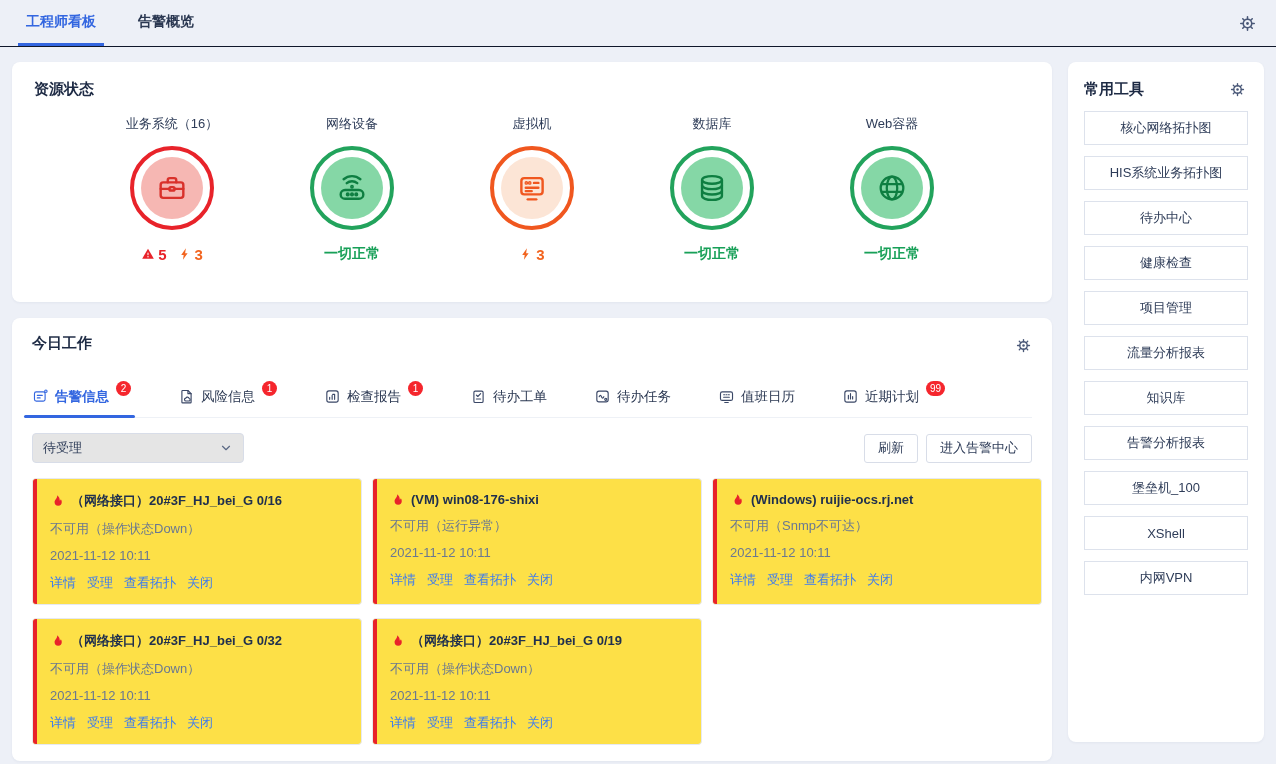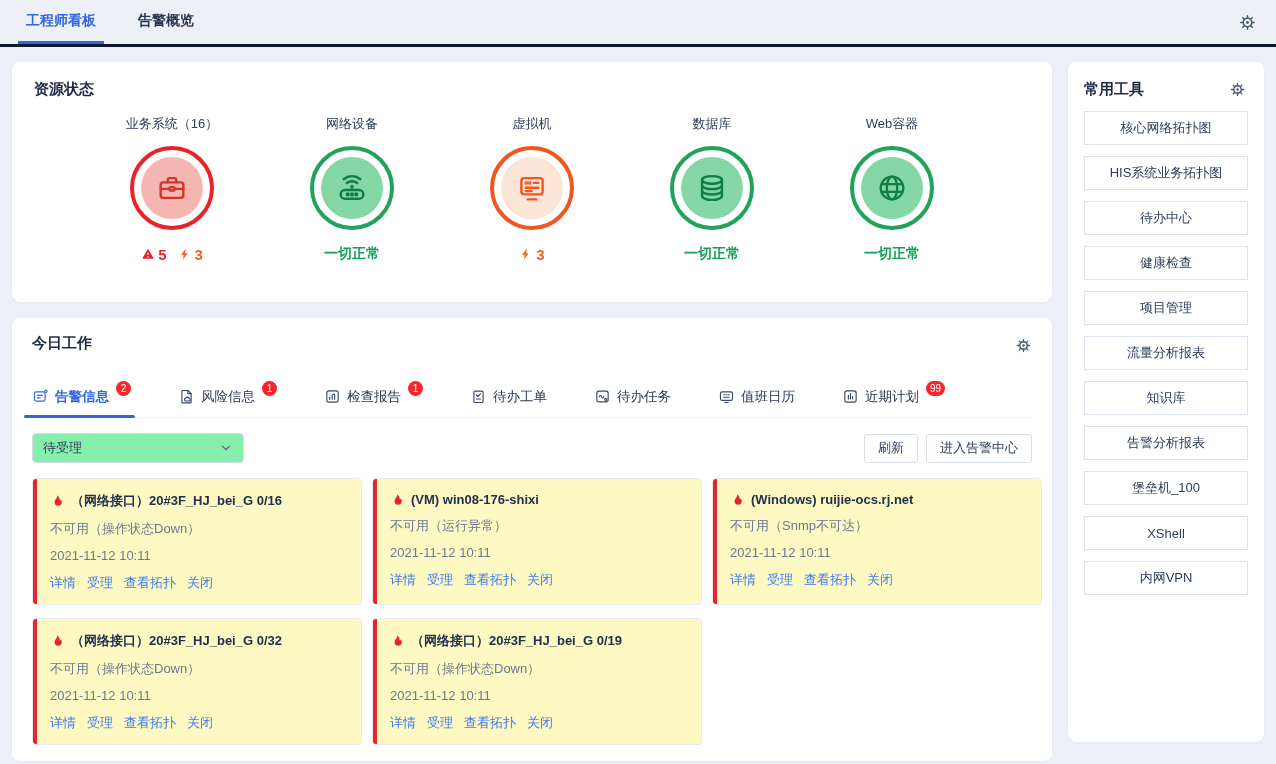--- a/index.html
+++ b/index.html
@@ -4,21 +4,21 @@
 <style>
   * { box-sizing: border-box; }
   html,body { margin:0; padding:0; }
   body {
     width:1276px; height:764px; overflow:hidden;
     background:#edf0f7;
     font-family:"Liberation Sans","DejaVu Sans",sans-serif;
     color:#1f2b45;
   }
   
-  .topbar { height:47px; display:flex; align-items:stretch; border-bottom:3px solid #0f172a; padding:0 18px; }
+  .topbar { height:47px; display:flex; align-items:stretch; border-bottom:1px solid #0f172a; padding:0 18px; }
   .top-tab { display:flex; align-items:center; padding:0 8px; margin-right:26px; font-size:14px; font-weight:700; color:#2b3852; cursor:pointer; border-bottom:3px solid transparent; }
   .top-tab.active { color:#3366e0; border-bottom-color:#3366e0; }
   .topbar-right { margin-left:auto; display:flex; align-items:center; }
   .gear-btn { width:22px; height:22px; display:flex; align-items:center; justify-content:center; cursor:pointer; }
 
   
   .layout { display:flex; gap:16px; padding:15px 12px 0; }
   .main-col { width:1040px; display:flex; flex-direction:column; gap:16px;border-radius:30px; }
   .card { background:#fff; border-radius:8px; box-shadow:0 1px 3px rgba(25,40,80,.05); }
   .card-title { font-size:15px; font-weight:700; color:#1d2a44; }
@@ -51,27 +51,27 @@
   .ttab { position:relative; display:flex; align-items:flex-start; gap:6px; padding:2px 0 11px; font-size:13.5px; color:#2b3852; cursor:pointer;margin-top:17px; }
   .ttab .ttab-ic { width:17px; height:17px; color:#3a4766; margin-top:1px; }
   .ttab-label { line-height:19px; font-weight:700; }
   .ttab:not(.active) .ttab-label { font-weight:400; }
   .ttab.active { color:#3366e0; }
   .ttab.active .ttab-ic { color:#3366e0; }
   .ttab.active::after { content:""; position:absolute; left:-8px; right:-4px; bottom:-1px; height:3px; border-radius:2px; background:#3366e0; }
   .badge { background:#f5262d; color:#fff; font-size:10px; line-height:15px; min-width:15px; height:15px; border-radius:8px; text-align:center; padding:0 4px; transform:translateY(-6px); margin-left:1px; font-weight:400; }
 
   .filter-row { display:flex; align-items:center; margin-top:15px; }
-  .select { width:212px; height:30px; border:1px solid #d8dde8; border-radius:4px; background:#86efac; display:flex; align-items:center; justify-content:space-between; padding:0 10px; font-size:13px; color:#2e3c58; cursor:pointer; }
+  .select { width:212px; height:30px; border:1px solid #d8dde8; border-radius:4px; background:#e5e5e5; display:flex; align-items:center; justify-content:space-between; padding:0 10px; font-size:13px; color:#2e3c58; cursor:pointer; }
   .chev { width:14px; height:14px; }
   .filter-btns { margin-left:auto; display:flex; gap:8px; }
   .btn { height:29px; padding:0 13px; border:1px solid #d8dde8; border-radius:3px; background:#fff; font-size:13px; color:#2e3c58; display:flex; align-items:center; cursor:pointer;text-align:right; }
 
   .alert-grid { display:grid; grid-template-columns:repeat(3,330px); gap:13px 10px; margin-top:15px; }
-  .alert-card { position:relative; border:1px solid #e6e9f1; border-radius:4px; padding:13px 14px 12px 17px; background:#fef9c3; overflow:hidden; min-height:121px; }
+  .alert-card { position:relative; border:1px solid #e6e9f1; border-radius:4px; padding:13px 14px 12px 17px; background:#fde047; overflow:hidden; min-height:121px; }
   .alert-card::before { content:""; position:absolute; left:0; top:0; bottom:0; width:4px; background:#e8232a; }
   .alert-title { display:flex; align-items:center; gap:7px; font-size:13px; font-weight:700; color:#20304e; }
   .flame { width:14px; height:14px; flex:0 0 auto; }
   .alert-desc, .alert-time { font-size:13px; color:#6a7891; margin-top:10px; }
   .alert-links { margin-top:11px; display:flex; gap:11px; font-size:13px; color:#3c7bf0; }
   .alert-links span { cursor:pointer; }
 
   
   .side-col { width:196px; }
   .tools-card { height:680px; padding:16px; }

